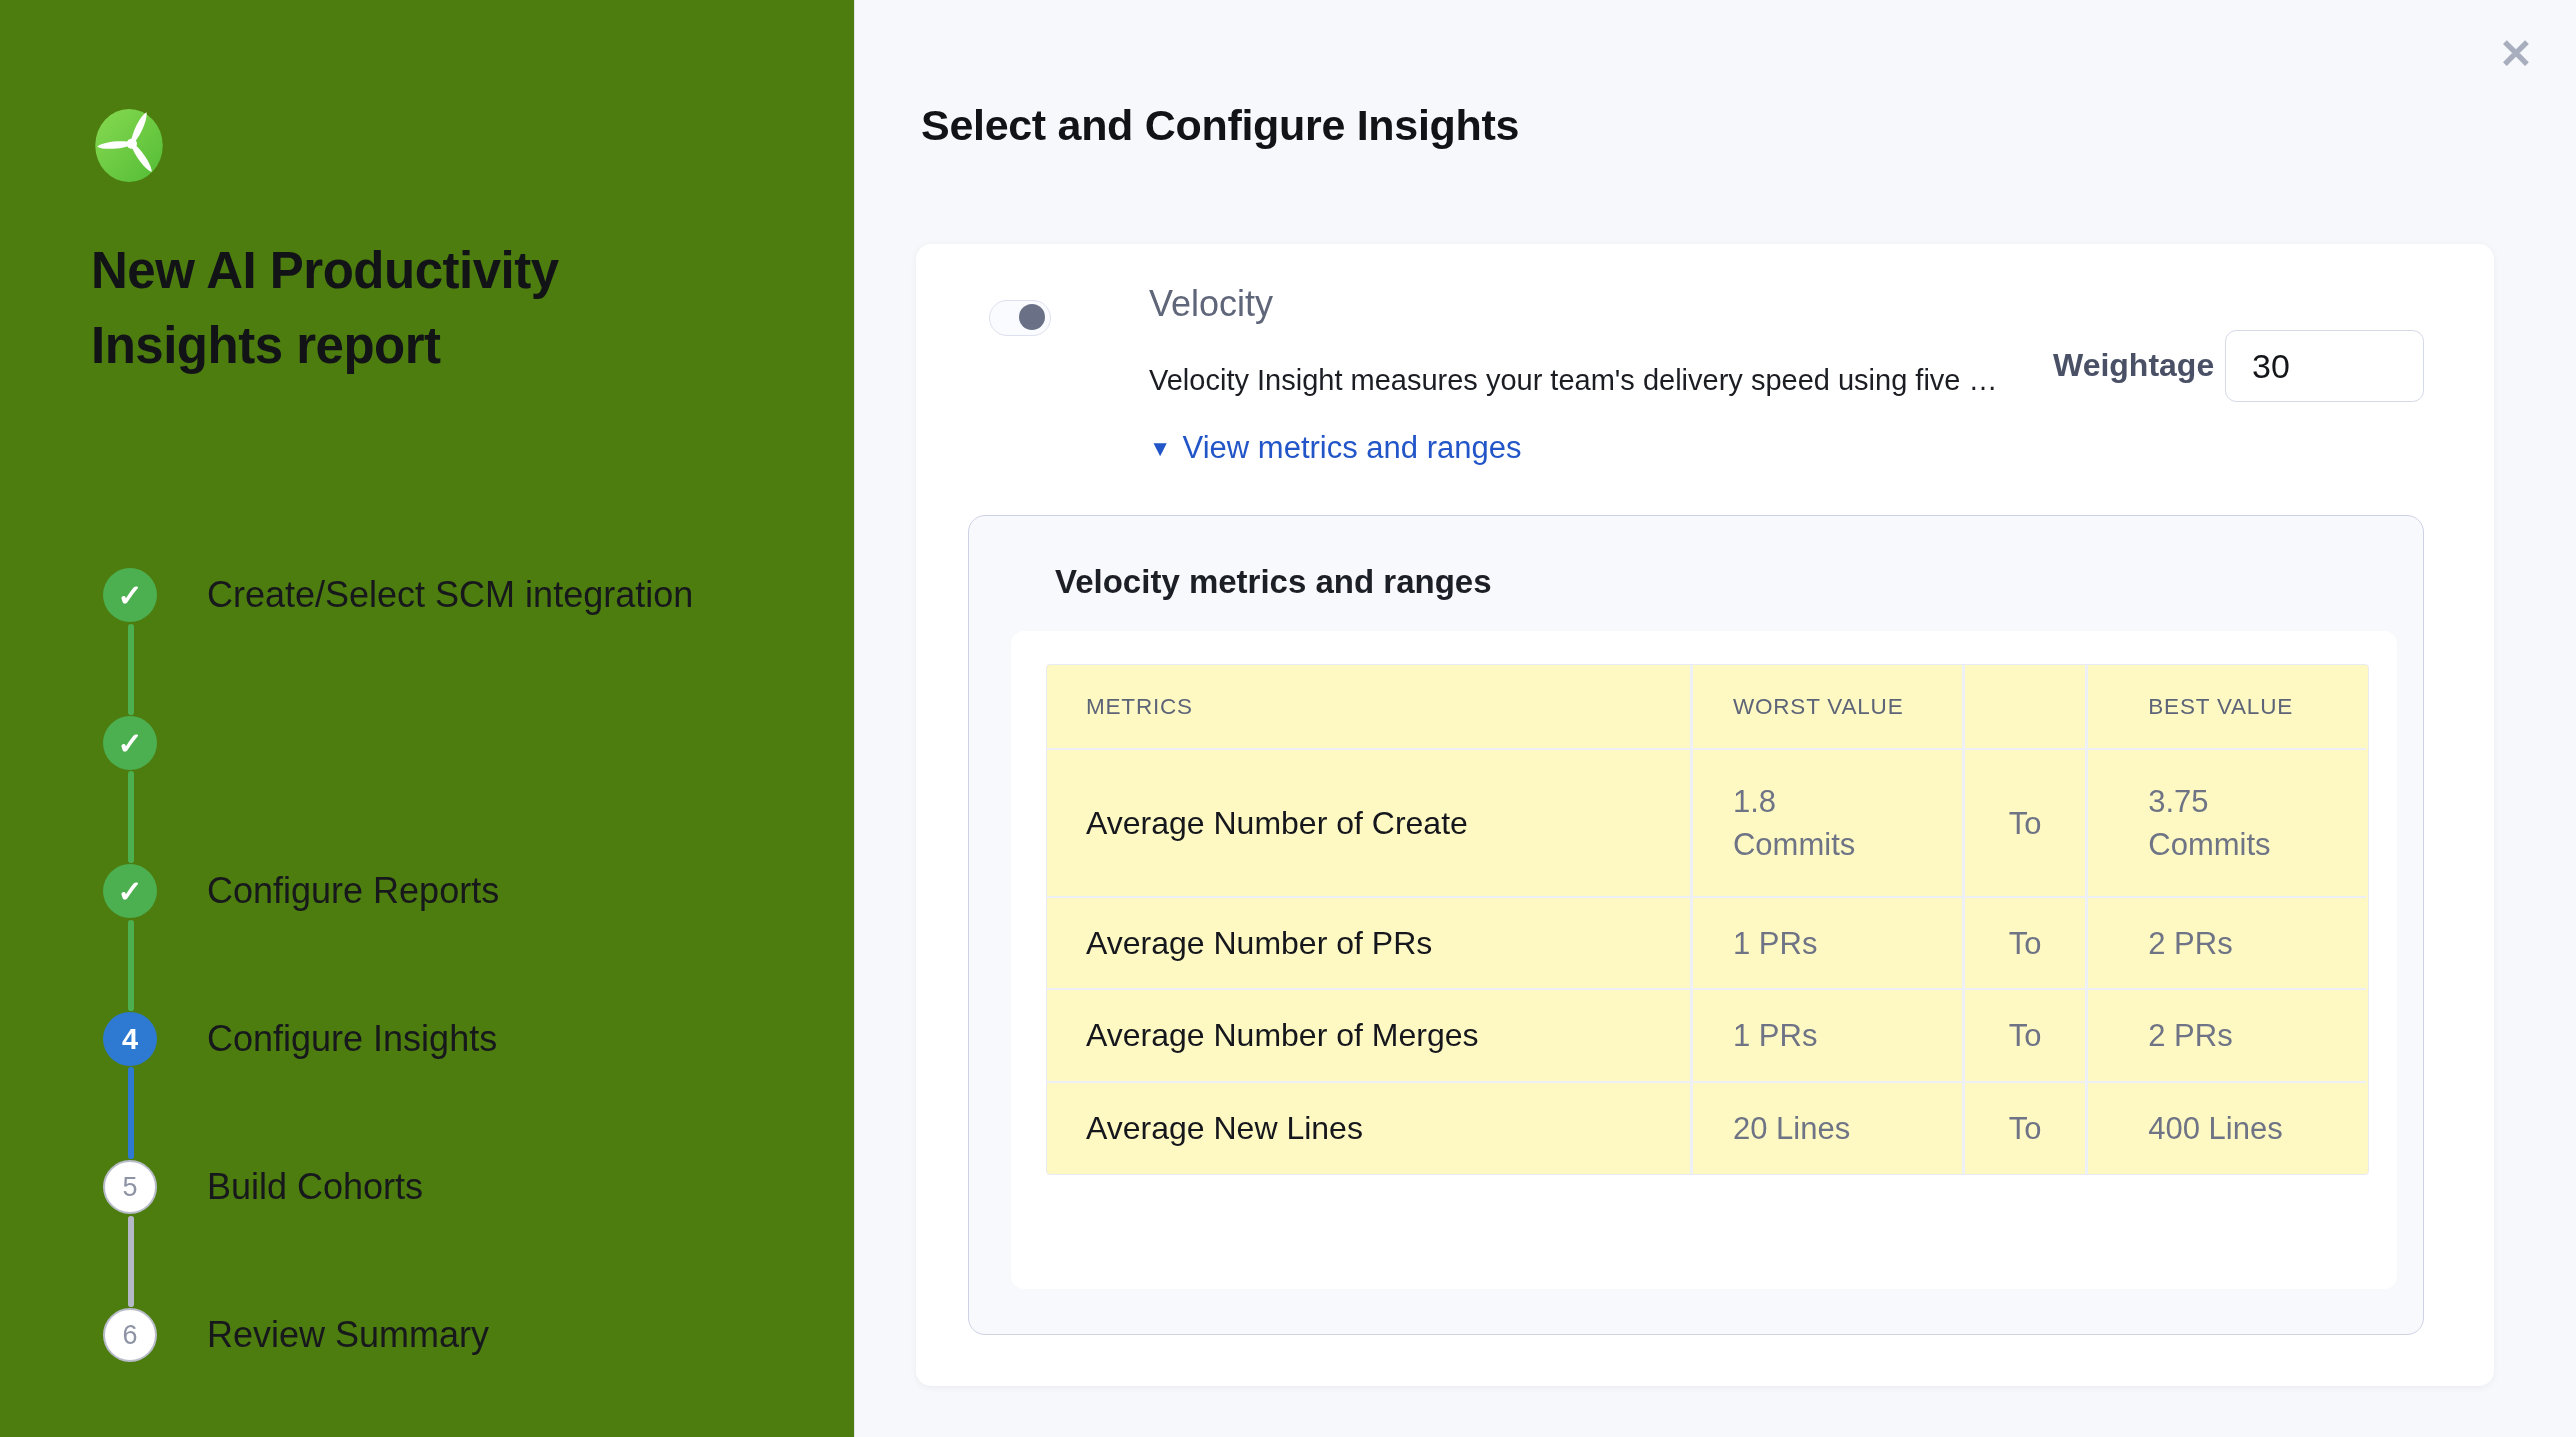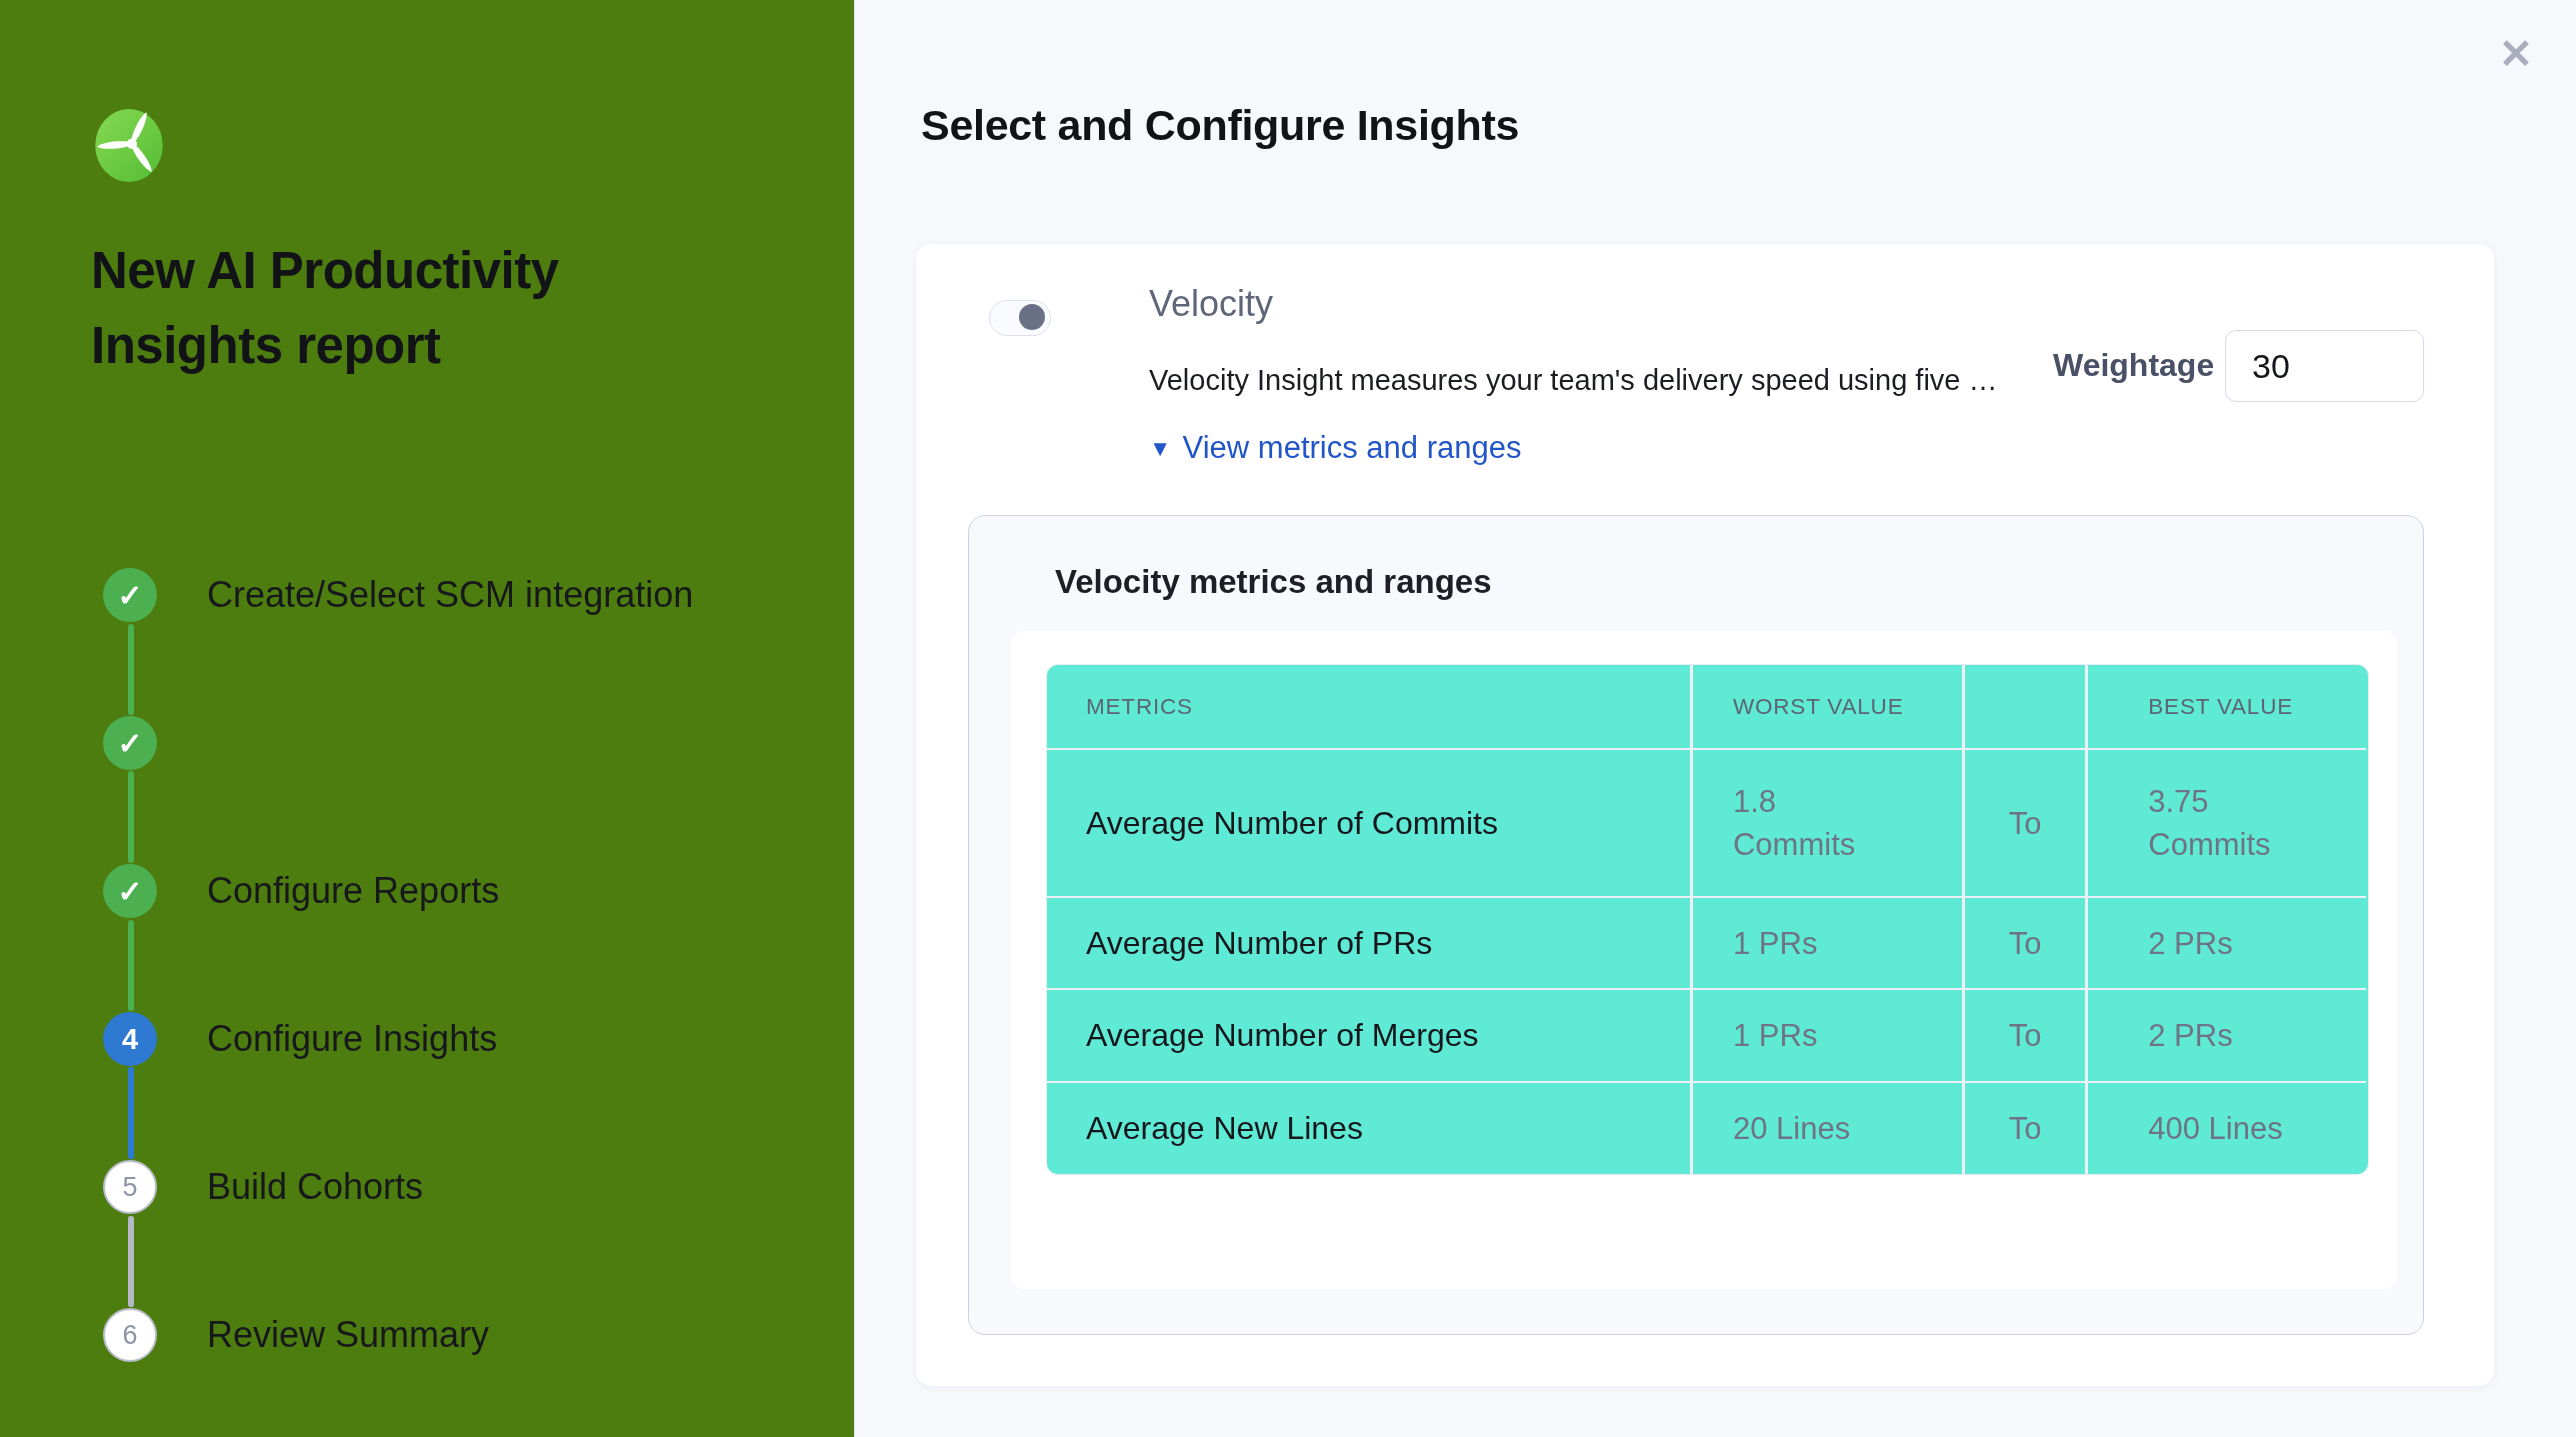--- a/index.html
+++ b/index.html
@@ -104,21 +104,21 @@
   .metrics-panel-title {
     position:absolute; left:86px; top:47px;
     font-size:33px; font-weight:700; color:#1c1f26;
   }
   .table-container {
     position:absolute; left:42px; top:115px; width:1386px; height:658px;
     background:#ffffff; border-radius:13px;
   }
   .table-wrap {
     position:absolute; left:35px; top:33px; width:1323px;
-    border:1.9px solid #e9ebf3; border-radius:12px; background:#5eead4;
+    border:1.9px solid #e9ebf3; border-radius:4px; background:#fef9c3;
   }
   table.metrics { border-collapse:collapse; table-layout:fixed; width:1319px; }
   table.metrics col.c1 { width:644px; }
   table.metrics col.c2 { width:272px; }
   table.metrics col.c3 { width:123px; }
   table.metrics col.c4 { width:279px; }
   table.metrics th, table.metrics td { vertical-align:middle; text-align:left; }
   table.metrics th {
     height:84px; font-size:22.5px; font-weight:500; color:#5d6478; letter-spacing:0.8px;
   }
@@ -246,21 +246,21 @@
             <thead>
               <tr>
                 <th class="cell-metric">METRICS</th>
                 <th class="cell-worst">WORST VALUE</th>
                 <th class="cell-to"></th>
                 <th class="cell-best">BEST VALUE</th>
               </tr>
             </thead>
             <tbody>
               <tr class="r2">
-                <td class="metric cell-metric">Average Number of Commits</td>
+                <td class="metric cell-metric">Average Number of Create</td>
                 <td class="cell-worst">1.8
 Commits</td>
                 <td class="cell-to">To</td>
                 <td class="cell-best">3.75
 Commits</td>
               </tr>
               <tr class="r3">
                 <td class="metric cell-metric">Average Number of PRs</td>
                 <td class="cell-worst">1 PRs</td>
                 <td class="cell-to">To</td>

